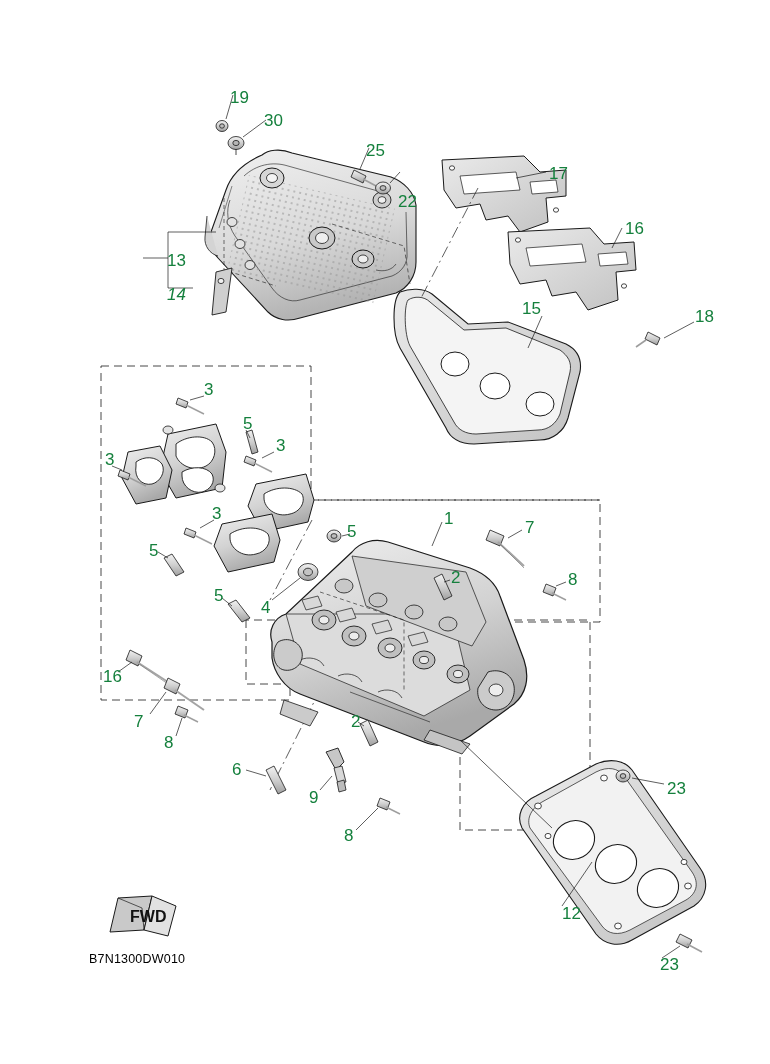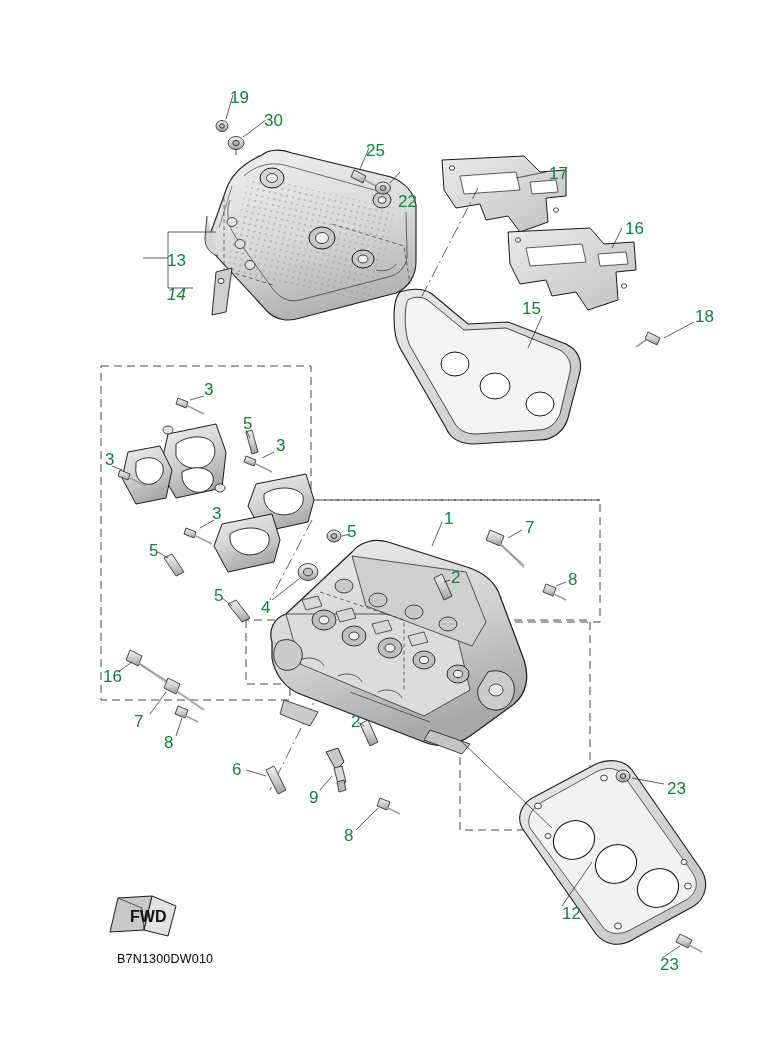--- a/index.html
+++ b/index.html
@@ -392,15 +392,15 @@
   <div class="callout" style="left:351px; top:713px;">2</div>
   <div class="callout" style="left:164px; top:734px;">8</div>
   <div class="callout" style="left:232px; top:761px;">6</div>
   <div class="callout" style="left:309px; top:789px;">9</div>
   <div class="callout" style="left:667px; top:780px;">23</div>
   <div class="callout" style="left:344px; top:827px;">8</div>
   <div class="callout" style="left:562px; top:905px;">12</div>
   <div class="callout" style="left:660px; top:956px;">23</div>
 
   <div class="fwd-label" style="left:130px; top:908px;">FWD</div>
-  <div class="partcode" style="left:89px; top:952px;margin-left:28px;">B7N1300DW010</div>
+  <div class="partcode" style="left:89px; top:952px;">B7N1300DW010</div>
 
 </div>
 
 </body></html>

